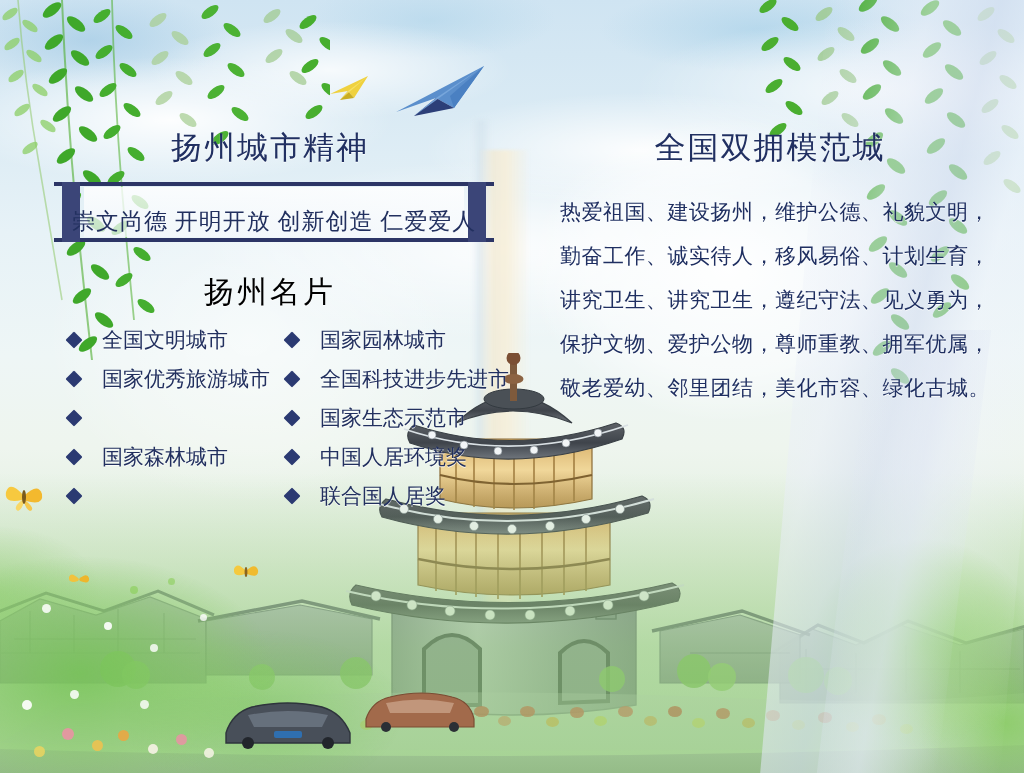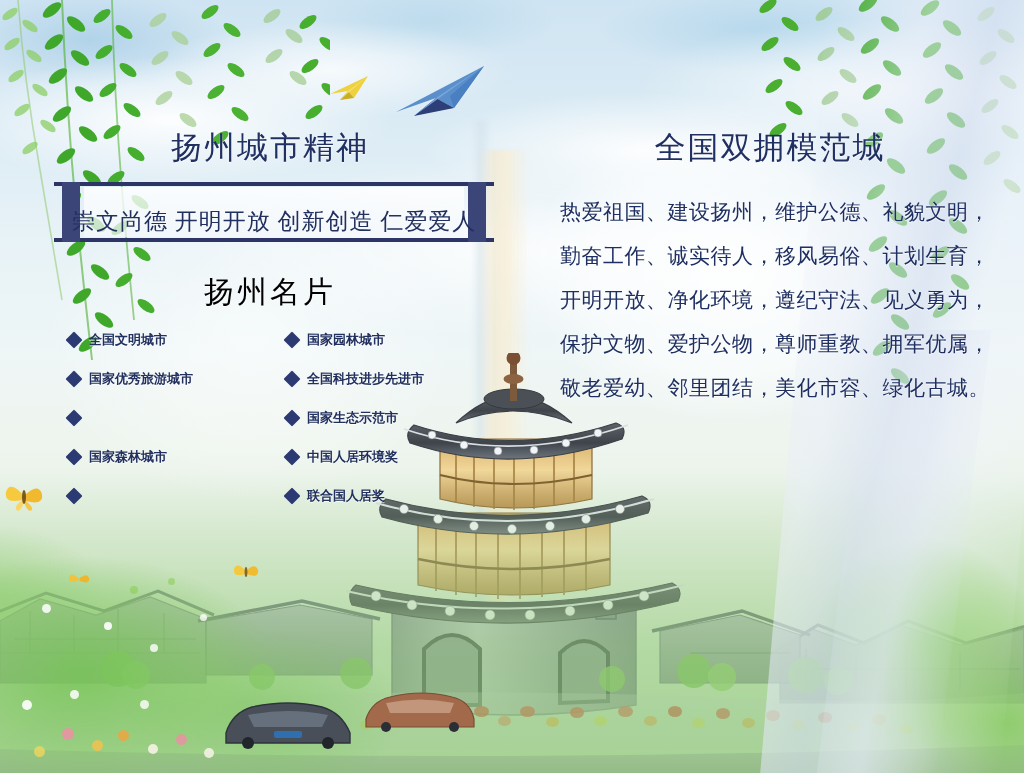--- a/index.html
+++ b/index.html
@@ -170,26 +170,25 @@
   }
 
   
   .cards-list{
     position:absolute;left:68px;top:320px;width:420px;
   }
   .cards-col{position:absolute;top:0;}
   .cards-col.left{left:0;}
   .cards-col.right{left:218px;}
   .card-item{
-    display:flex;align-items:center;gap:9px;
+    display:flex;align-items:center;gap:22px;
     height:39px;
-    font-size:13px;color:#22305f;
+    font-size:21px;color:#22305f;
     white-space:nowrap;
     text-shadow:0 1px 0 rgba(255,255,255,.75);
-    font-weight:bold;
   }
   .diamond{
     width:12px;height:12px;background:#2b3a72;
     transform:rotate(45deg);flex:0 0 12px;
     border-radius:1px;
   }
 
   
   .rules-lines{
     position:absolute;left:560px;top:190px;width:410px;
@@ -668,18 +667,18 @@
           <span>联合国人居奖</span>
         </div>
       </div>
   </div>
 
   <h1 class="title-rules">全国双拥模范城</h1>
 
   <div class="rules-lines" id="rules-lines">
       <div class="rule-line">热爱祖国、建设扬州，维护公德、礼貌文明，</div>
       <div class="rule-line">勤奋工作、诚实待人，移风易俗、计划生育，</div>
-      <div class="rule-line">开明开放、净化环境，遵纪守法、见义勇为，</div>
+      <div class="rule-line">讲究卫生、讲究卫生，遵纪守法、见义勇为，</div>
       <div class="rule-line">保护文物、爱护公物，尊师重教、拥军优属，</div>
       <div class="rule-line">敬老爱幼、邻里团结，美化市容、绿化古城。</div>
     </div>
 
 </div>
 
 </body></html>

